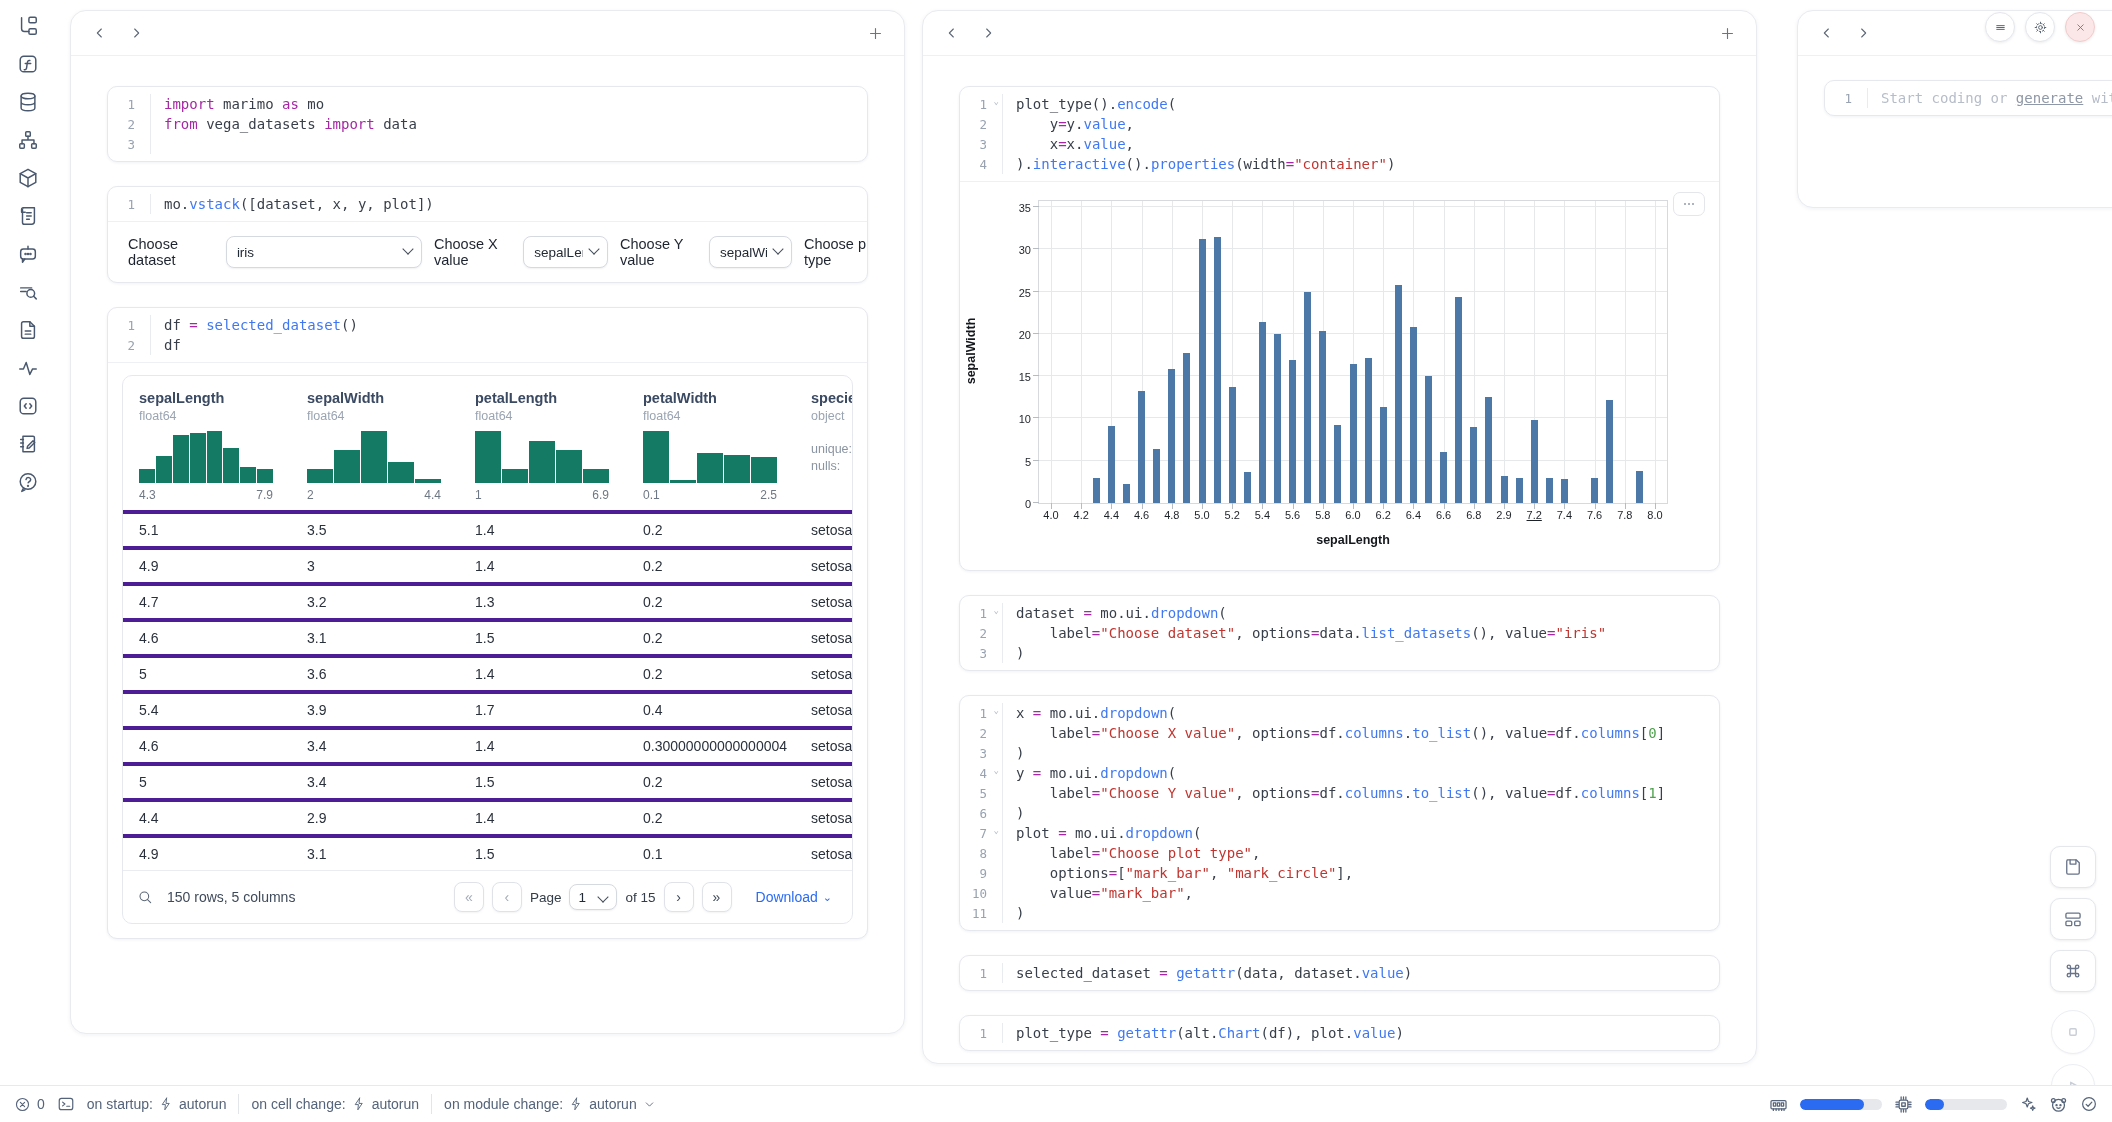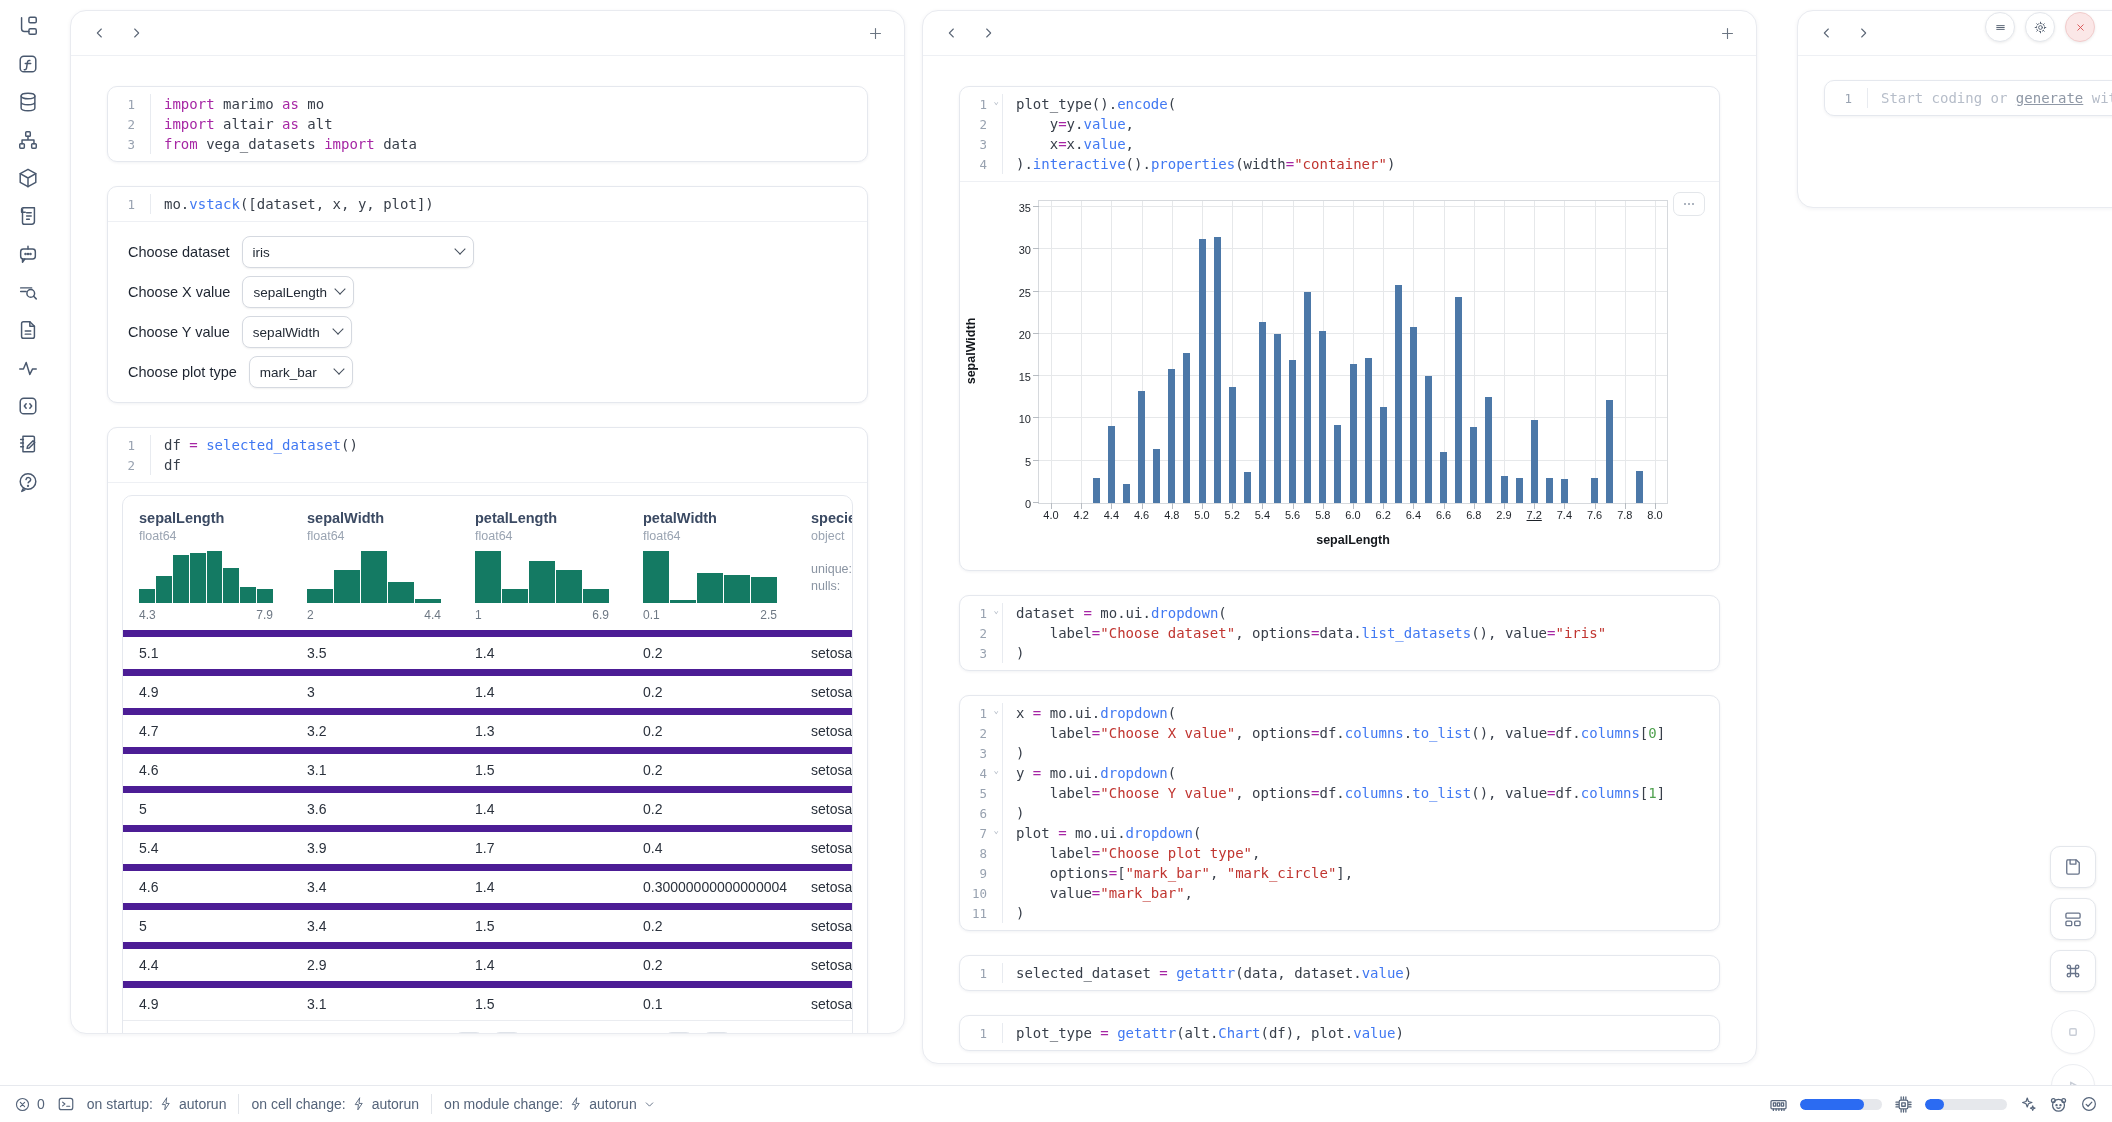--- a/index.html
+++ b/index.html
@@ -26,21 +26,21 @@
   .codebox{display:flex;padding:7px 0;cursor:text;}
   .gut{display:flex;flex-direction:column;border-right:1px solid #e8ebf0;min-width:42px;}
   .gl{height:20px;display:flex;align-items:center;justify-content:flex-end;padding-right:15px;position:relative;
       font:12.5px "DejaVu Sans Mono",monospace;color:#98a2b0;}
   .gl .fold{position:absolute;right:3px;top:2px;font-size:9px;color:#aab3c0;}
   .srcs{flex:1;overflow:hidden;}
   .cl{white-space:pre;font:14px/20px "DejaVu Sans Mono",monospace;color:#383f4a;padding-left:13px;}
   .tk-k{color:#a626a4;}.tk-f{color:#4078f2;}.tk-s{color:#c03530;}.tk-n{color:#50a14f;}.tk-o{color:#a626a4;}.tk-t{color:#383f4a;}
   .out{border-top:1px solid #eef0f4;}
   
-  .dd-out{padding:16px 20px;display:flex;flex-direction:column;gap:12px;}
+  .dd-out{padding:16px 20px;display:flex;flex-direction:row;gap:12px;}
   .ddrow{display:flex;align-items:center;gap:12px;height:28px;}
   .ddlabel{font-size:14.5px;color:#1d2430;}
   .selwrap{position:relative;display:inline-block;height:32px;}
   .selwrap select{width:100%;height:100%;appearance:none;-webkit-appearance:none;border:1px solid #d5d9e0;border-radius:8px;
     background:#fff;box-shadow:0 1px 2px rgba(0,0,0,.06);padding:0 24px 0 10px;font:13.5px "Liberation Sans",sans-serif;color:#222a35;}
   .selwrap:after{content:"";position:absolute;right:10px;top:9px;width:7px;height:7px;border-right:1.6px solid #444e5c;border-bottom:1.6px solid #444e5c;transform:rotate(45deg);pointer-events:none;}
   .w0{width:232px;}.w1{width:112px;}.w2{width:110px;}.w3{width:104px;}
   
   .tbl-out{padding:12px 14px 14px;}
   .tbl{border:1px solid #e5e8ee;border-radius:10px;overflow:hidden;background:#fff;}
@@ -48,21 +48,21 @@
   .tbl-inner{width:830px;}
   .thead{display:flex;padding:14px 0 8px;}
   .th{width:168px;padding-left:16px;box-sizing:border-box;flex:none;}
   .th.last{width:158px;}
   .th-name{font-weight:bold;font-size:14.5px;color:#3b4a63;}
   .th-dtype{font-size:12.5px;color:#9aa4b2;margin-top:3px;}
   .hist{height:52px;width:134px;display:flex;align-items:flex-end;gap:1px;margin-top:8px;}
   .hbar{flex:1;}
   .hrange{width:134px;display:flex;justify-content:space-between;font-size:12px;color:#6e7884;margin-top:5px;}
   .th-stats{margin-top:18px;font-size:12.5px;color:#8a94a2;line-height:17px;}
-  .tr{display:flex;border-top:7px solid #4c1d95;height:32px;align-items:center;}
+  .tr{display:flex;border-top:4px solid #4c1d95;height:32px;align-items:center;}
   .td{width:168px;padding-left:16px;box-sizing:border-box;flex:none;font-size:14px;color:#2a313c;white-space:nowrap;overflow:hidden;}
   .tfoot{border-top:1px solid #eaecf0;height:52px;display:flex;align-items:center;padding:0 14px;gap:8px;}
   .tfsummary{font-size:14px;color:#3f4a5a;margin-left:6px;}
   .pgr{margin-left:auto;display:flex;align-items:center;gap:8px;}
   .pbtn{width:30px;height:30px;border:1px solid #dfe3e9;border-radius:8px;background:#fff;box-shadow:0 1px 2px rgba(0,0,0,.05);
         font-size:14px;color:#3f4a5a;display:flex;align-items:center;justify-content:center;cursor:pointer;}
   .pbtn.dis{color:#a3abb7;}
   .pglabel,.pgof{font-size:13.5px;color:#333c49;}
   .pagesel{width:48px;height:26px;}
   .pagesel select{padding:0 20px 0 8px;}
@@ -227,21 +227,20 @@
           </div>
           <div class="gl">
             <span>2</span>
           </div>
           <div class="gl">
             <span>3</span>
           </div>
         </div>
         <div class="srcs">
           <div class="cl"><span class="tk-k">import</span><span class="tk-t"> marimo </span><span class="tk-k">as</span><span class="tk-t"> mo</span></div>
-          <div class="cl"><span class="tk-k">import</span><span class="tk-t"> altair </span><span class="tk-k">as</span><span class="tk-t"> alt</span></div>
           <div class="cl"><span class="tk-k">from</span><span class="tk-t"> vega_datasets </span><span class="tk-k">import</span><span class="tk-t"> data</span></div>
         </div>
       </div>
   </div>
 
   <div class="cell">
     <div class="codebox">
         <div class="gut">
           <div class="gl">
             <span>1</span>

